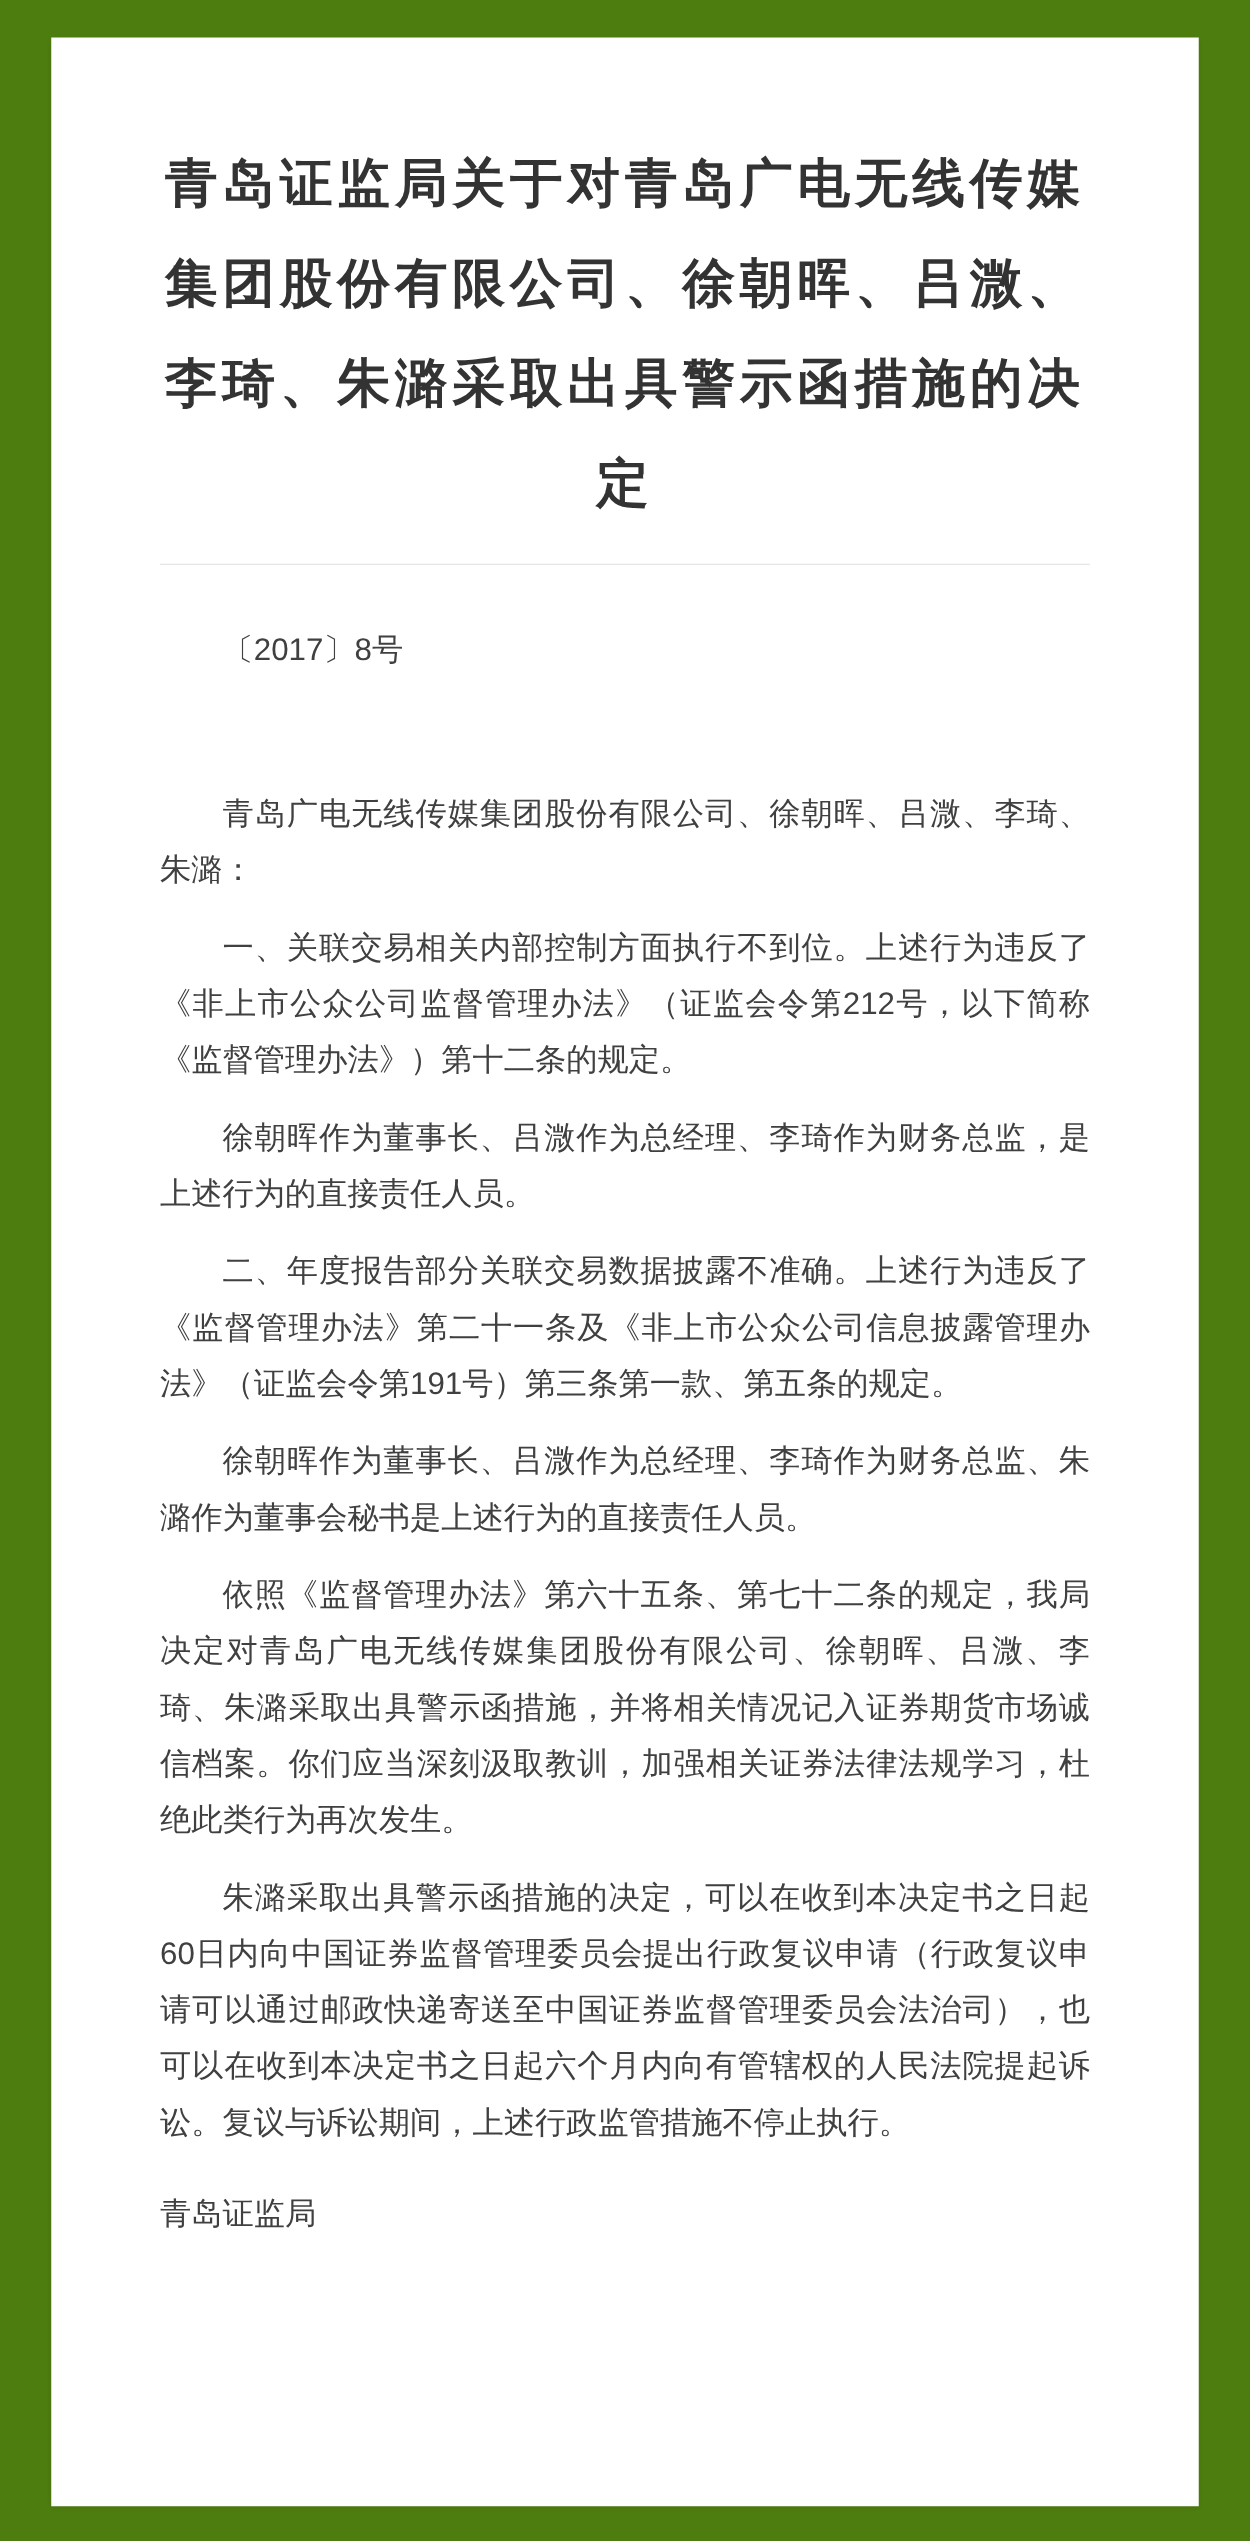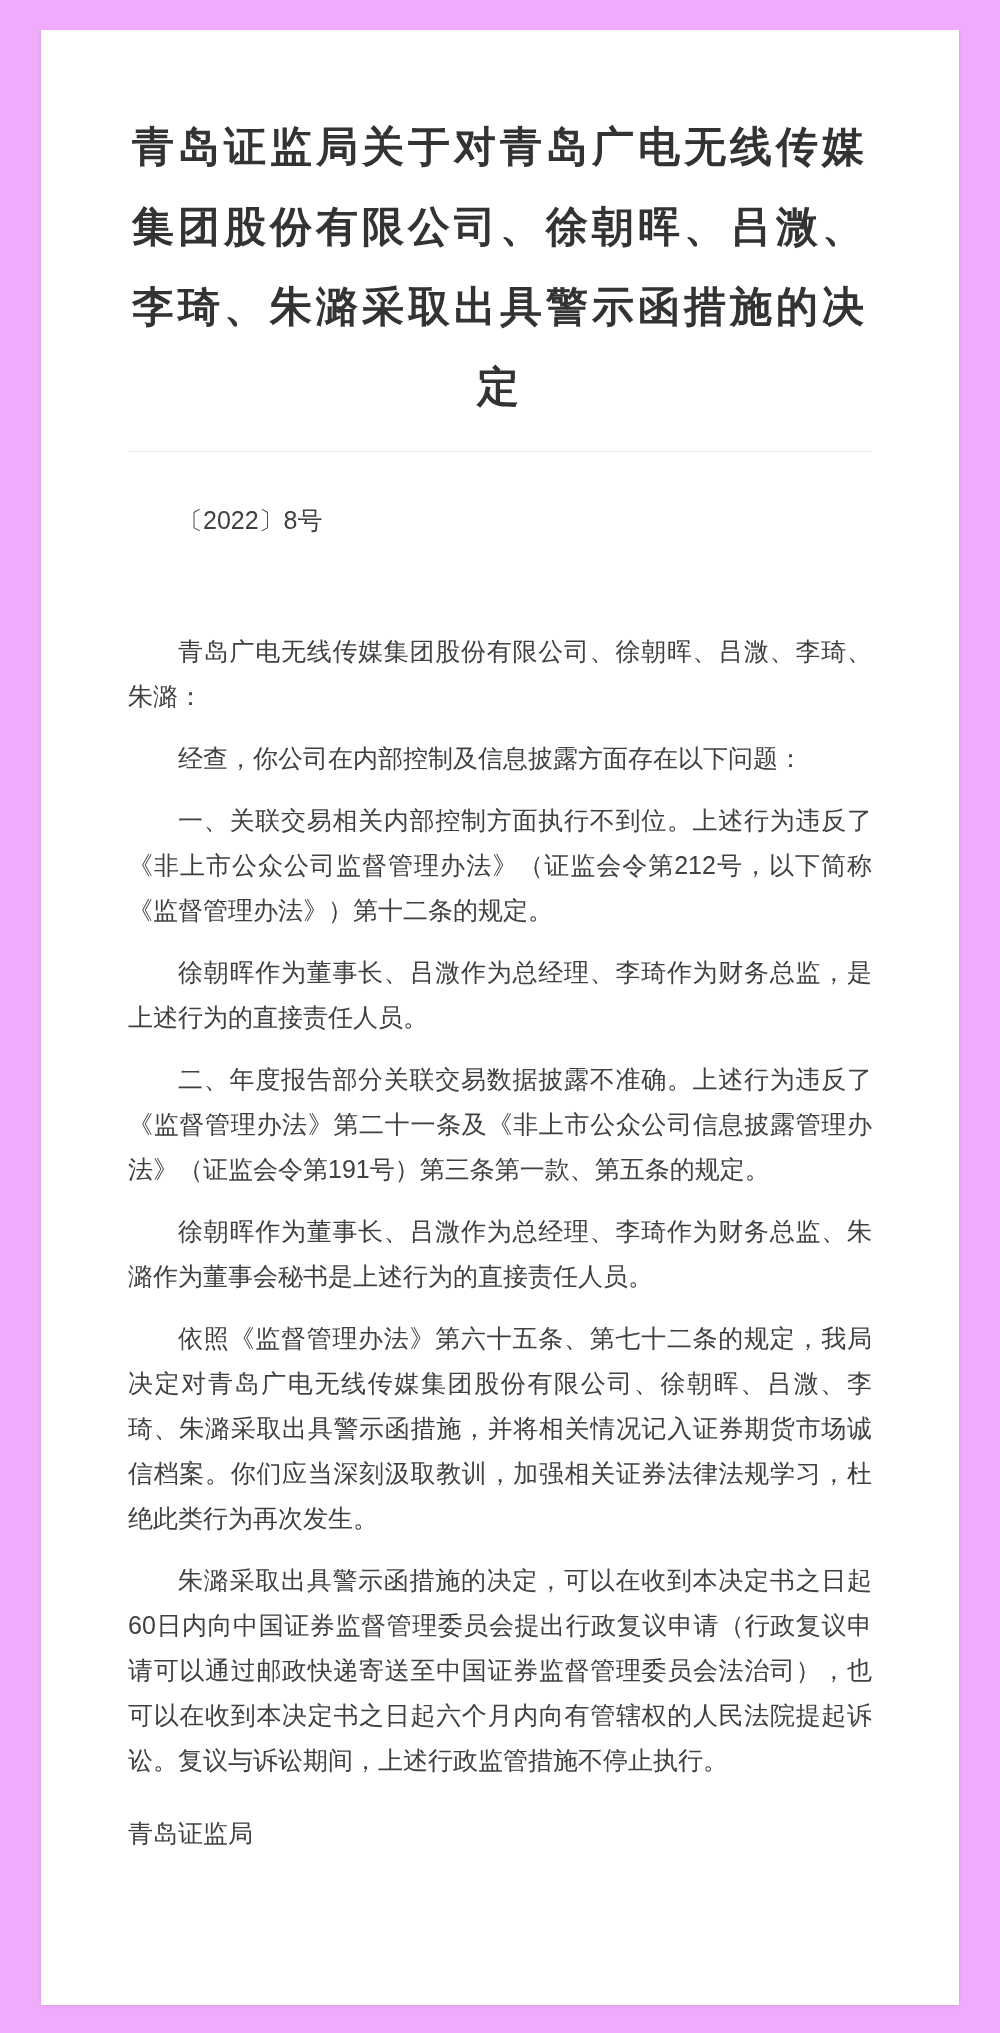--- a/index.html
+++ b/index.html
@@ -5,21 +5,21 @@
   html, body {
     margin: 0;
     padding: 0;
     background: #f1f1f1;
     font-family: "Liberation Sans", "DejaVu Sans", sans-serif;
   }
   .page {
     width: 1000px;
     min-height: 2033px;
     margin: 0 auto;
-    background: #f0abfc;
+    background: #4d7c0f;
   }
   .card {
     width: 918px;
     min-height: 1975px;
     margin: 0 auto;
     position: relative;
     top: 30px;
     background: #ffffff;
     box-sizing: border-box;
     padding: 77px 87px 112px 87px;
@@ -69,25 +69,24 @@
 </head>
 <body>
 
 <div class="page">
   <div class="card">
 
     <h1 class="doc-title">青岛证监局关于对青岛广电无线传媒集团股份有限公司、徐朝晖、吕溦、李琦、朱潞采取出具警示函措施的决定</h1>
 
     <hr class="title-divider">
 
-    <div class="doc-number">〔2022〕8号</div>
+    <div class="doc-number">〔2017〕8号</div>
 
     <div class="body-text">
       <p>青岛广电无线传媒集团股份有限公司、徐朝晖、吕溦、李琦、朱潞：</p>
-      <p>经查，你公司在内部控制及信息披露方面存在以下问题：</p>
       <p>一、关联交易相关内部控制方面执行不到位。上述行为违反了《非上市公众公司监督管理办法》（证监会令第212号，以下简称《监督管理办法》）第十二条的规定。</p>
       <p>徐朝晖作为董事长、吕溦作为总经理、李琦作为财务总监，是上述行为的直接责任人员。</p>
       <p>二、年度报告部分关联交易数据披露不准确。上述行为违反了《监督管理办法》第二十一条及《非上市公众公司信息披露管理办法》（证监会令第191号）第三条第一款、第五条的规定。</p>
       <p>徐朝晖作为董事长、吕溦作为总经理、李琦作为财务总监、朱潞作为董事会秘书是上述行为的直接责任人员。</p>
       <p>依照《监督管理办法》第六十五条、第七十二条的规定，我局决定对青岛广电无线传媒集团股份有限公司、徐朝晖、吕溦、李琦、朱潞采取出具警示函措施，并将相关情况记入证券期货市场诚信档案。你们应当深刻汲取教训，加强相关证券法律法规学习，杜绝此类行为再次发生。</p>
       <p>朱潞采取出具警示函措施的决定，可以在收到本决定书之日起60日内向中国证券监督管理委员会提出行政复议申请（行政复议申请可以通过邮政快递寄送至中国证券监督管理委员会法治司），也可以在收到本决定书之日起六个月内向有管辖权的人民法院提起诉讼。复议与诉讼期间，上述行政监管措施不停止执行。</p>
 
       <p class="signature">青岛证监局</p>
     </div>
 

